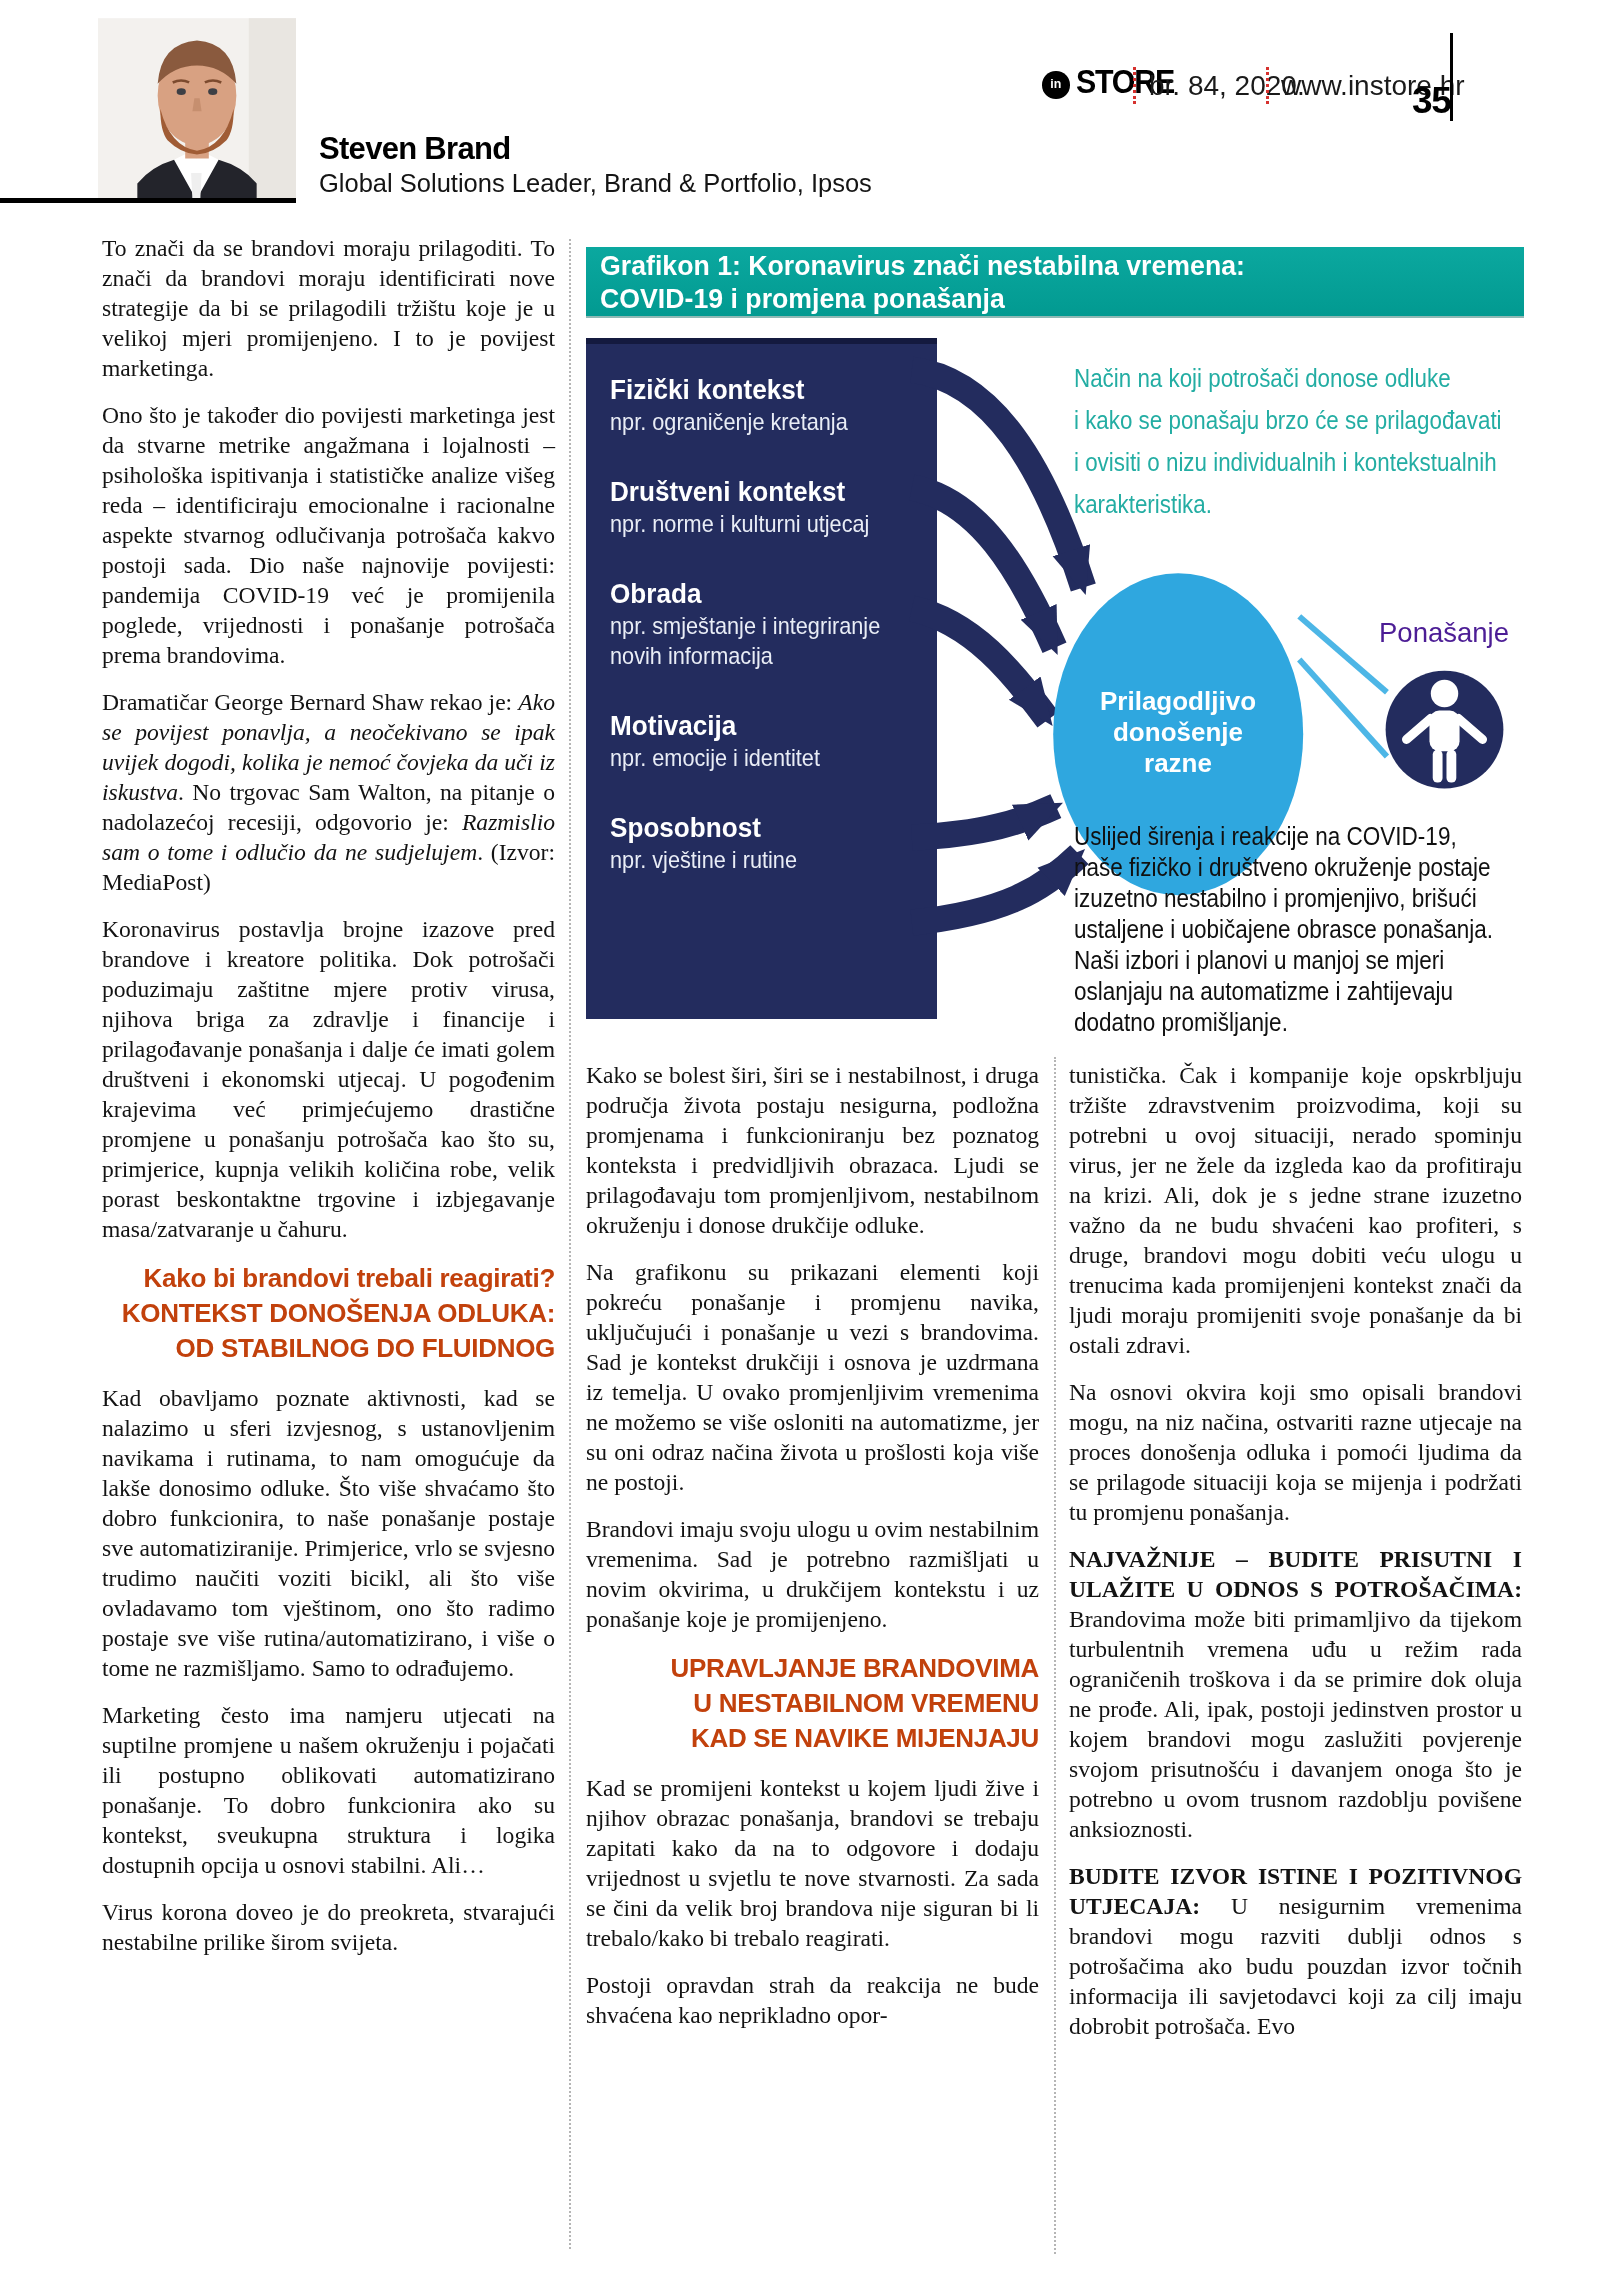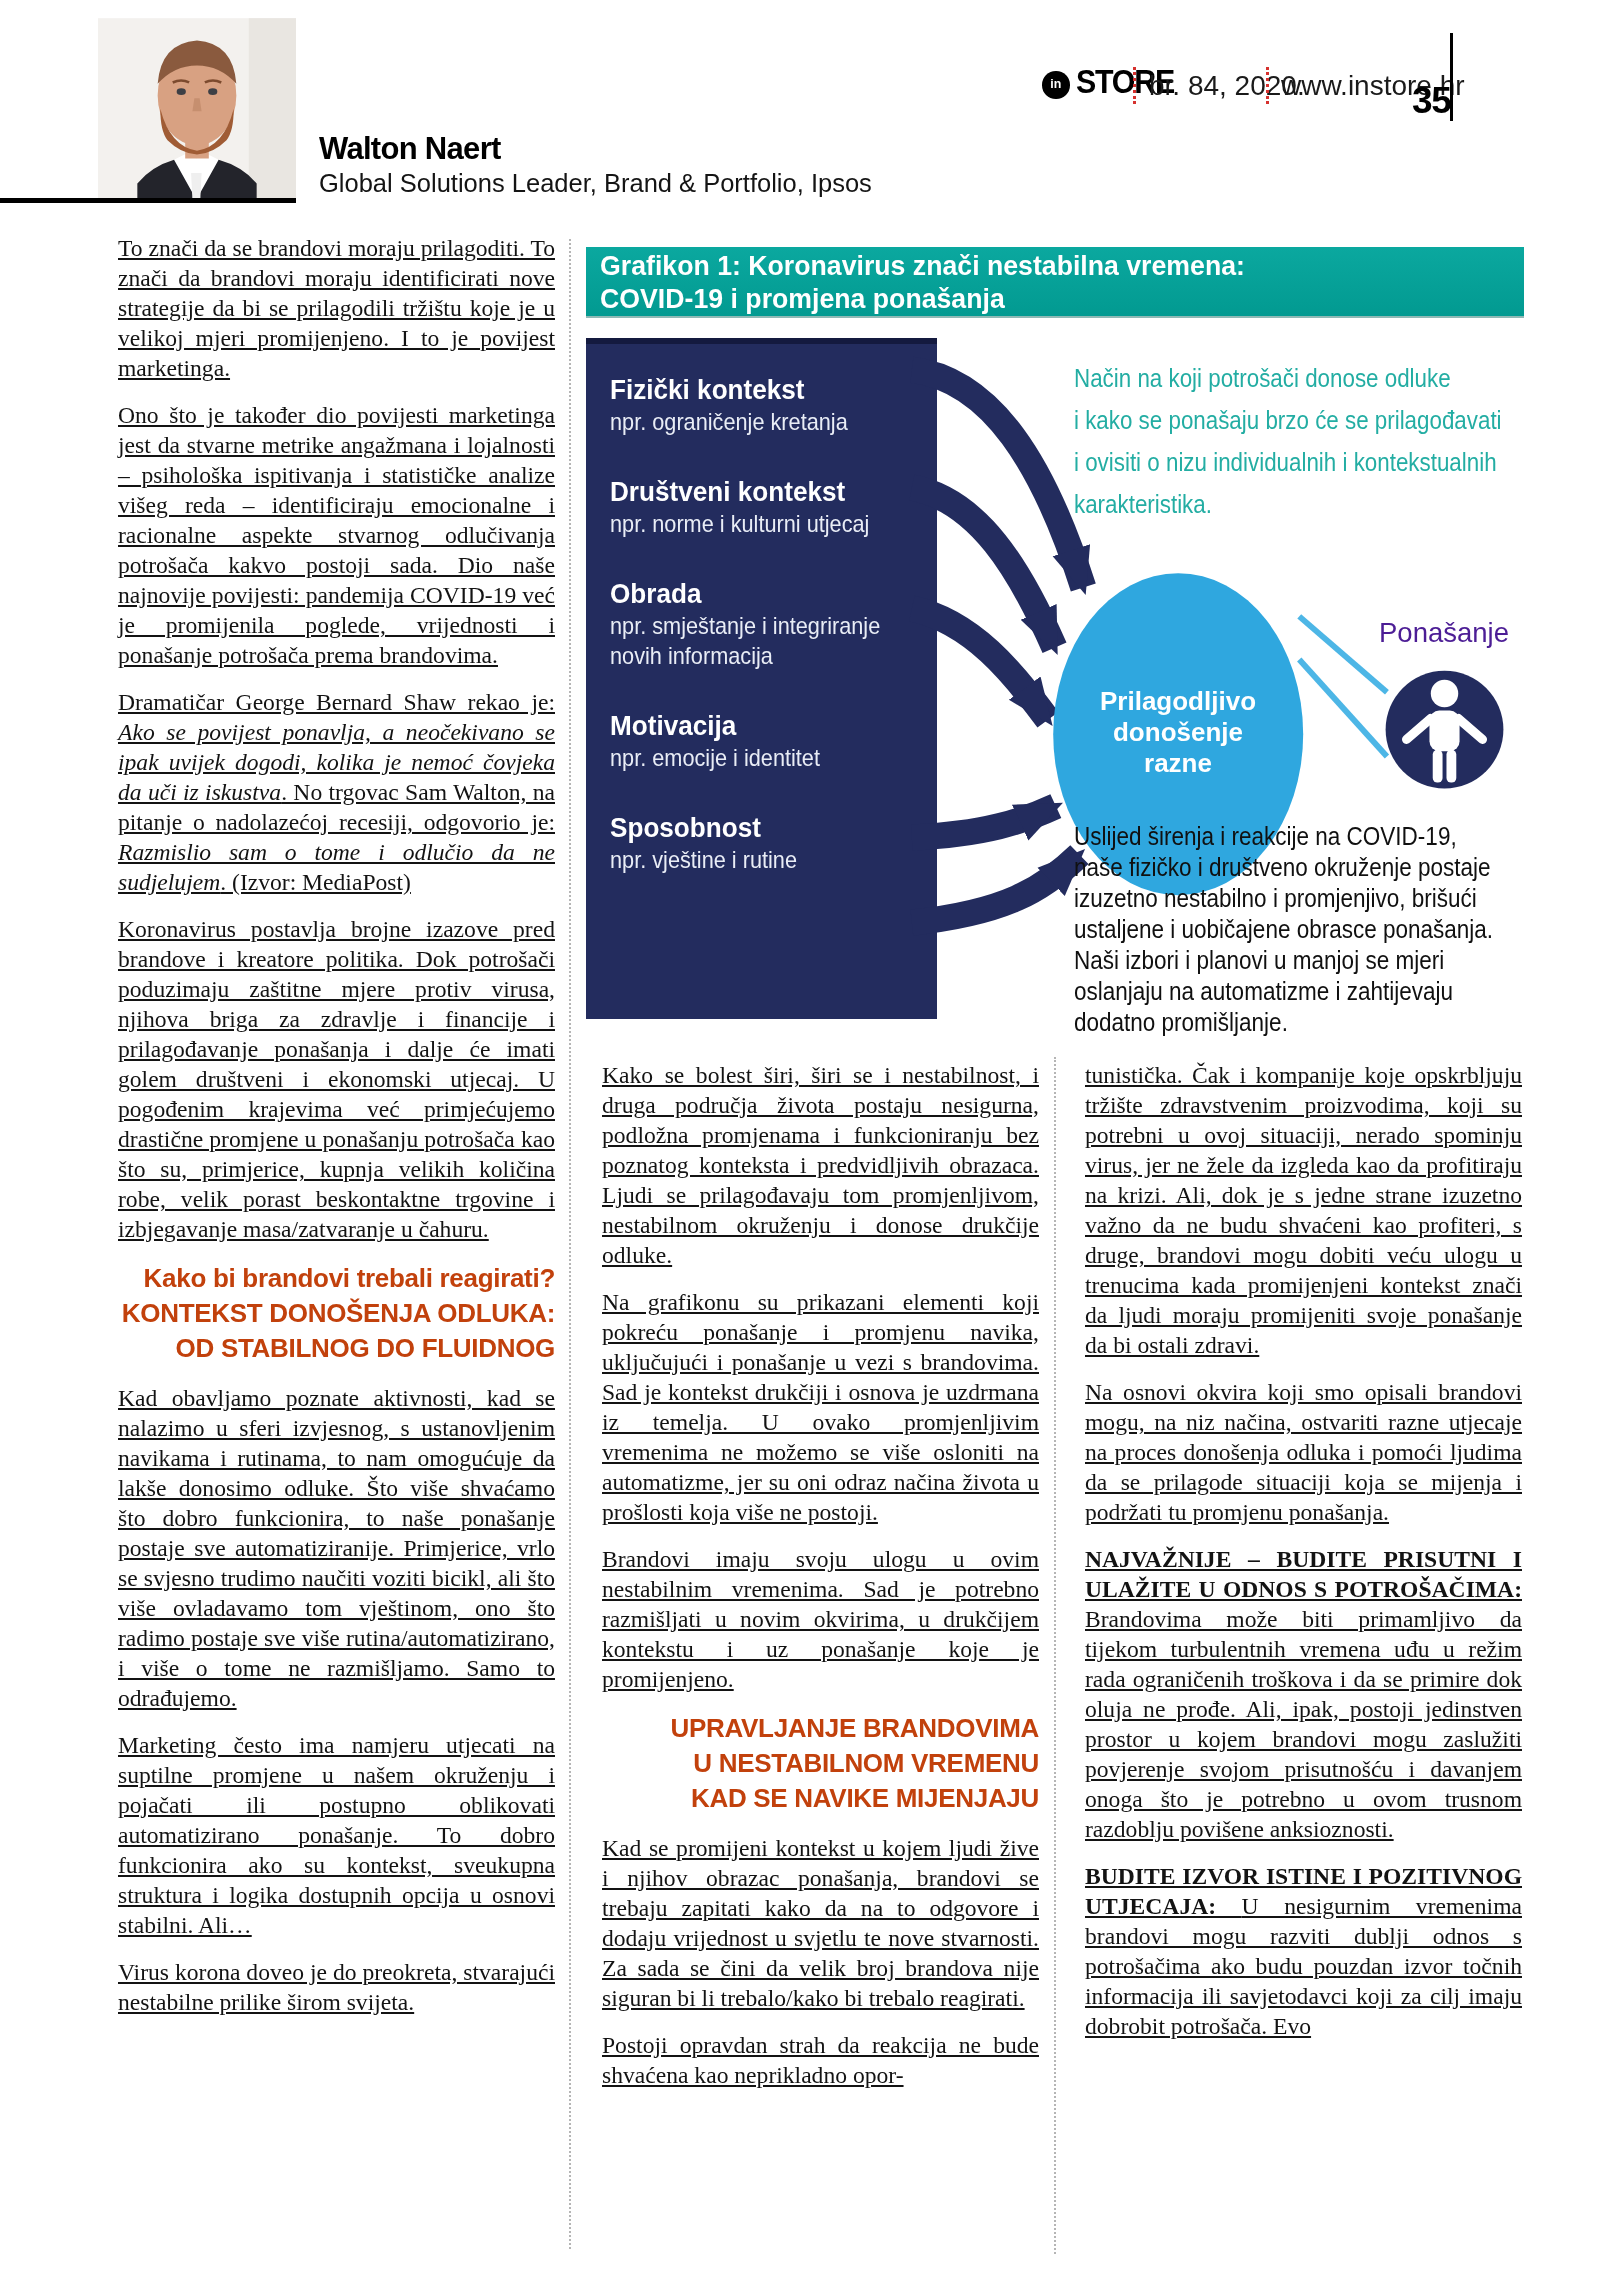--- a/index.html
+++ b/index.html
@@ -18,21 +18,21 @@
              letter-spacing:-1.3px;transform:scaleX(0.92);transform-origin:left;}
   .red-dots{position:absolute;width:0;height:37px;border-left:3.9px dotted #d6312e;}
   .issue{position:absolute;left:1149px;top:72px;font-size:28px;line-height:1;color:#1a1a1a;}
   .site{position:absolute;left:1281px;top:72px;font-size:28px;line-height:1;color:#1a1a1a;}
   .head-vline{position:absolute;left:1450px;top:33px;width:3.3px;height:88px;background:#000;}
   .page-num{position:absolute;left:1412px;top:62px;font-weight:700;font-size:37px;line-height:1;color:#000000;letter-spacing:-1.3px;margin-top:20px;}
 
   
   .body-col{position:absolute;width:453px;font-family:"Liberation Serif",serif;font-size:23.6px;
             line-height:30px;text-align:justify;color:#131313;}
-  .body-col p{margin:0 0 17px 16px;text-decoration:underline;}
+  .body-col p{margin:0 0 17px 0;}
   #col1{left:102px;top:233px;}
   #col2{left:586px;top:1060px;}
   #col3{left:1069px;top:1060px;}
   .col-heading{font-family:"Liberation Sans",sans-serif;font-weight:700;font-size:26px;line-height:35px;
                letter-spacing:-0.3px;color:#c2410c;margin:6.5px 0 17px 0;text-align:right;}
   .col-heading span{display:block;}
   .runin{font-weight:700;}
   em{font-style:italic;}
 
   .col-sep{position:absolute;border-left:2px dotted #b5b5b5;width:0;}
@@ -81,21 +81,21 @@
     <ellipse cx="151" cy="118" rx="60" ry="76" fill="#d8a182"></ellipse>
     <path d="M91 100 Q96 38 151 34 Q206 38 211 100 Q186 72 151 72 Q116 72 91 100 Z" fill="#8a5a3e"></path>
     <path d="M95 138 Q110 196 151 202 Q192 196 207 138 Q207 172 196 186 Q176 206 151 208 Q126 206 106 186 Q95 172 95 138 Z" fill="#a05c35"></path>
     <ellipse cx="127" cy="112" rx="7" ry="5" fill="#3d3f45"></ellipse>
     <ellipse cx="175" cy="112" rx="7" ry="5" fill="#3d3f45"></ellipse>
     <path d="M114 98 Q127 92 139 98" stroke="#7c4a2e" stroke-width="4" fill="none"></path>
     <path d="M163 98 Q175 92 188 98" stroke="#7c4a2e" stroke-width="4" fill="none"></path>
     <path d="M147 122 L144 142 L158 142 L155 122 Z" fill="#c68f6f"></path>
   </svg>
   <div class="header-rule"></div>
-  <div class="author-name">Walton Naert</div>
+  <div class="author-name">Steven Brand</div>
   <div class="author-role">Global Solutions Leader, Brand &amp; Portfolio, Ipsos</div>
 
   <div class="logo-circle">in</div>
   <div class="logo-text">STORE</div>
   <div class="red-dots" style="left:1133px;top:67px;"></div>
   <div class="issue">br. 84, 2020.</div>
   <div class="red-dots" style="left:1266px;top:67px;"></div>
   <div class="site">www.instore.hr</div>
   <div class="head-vline"></div>
   <div class="page-num">35</div>

